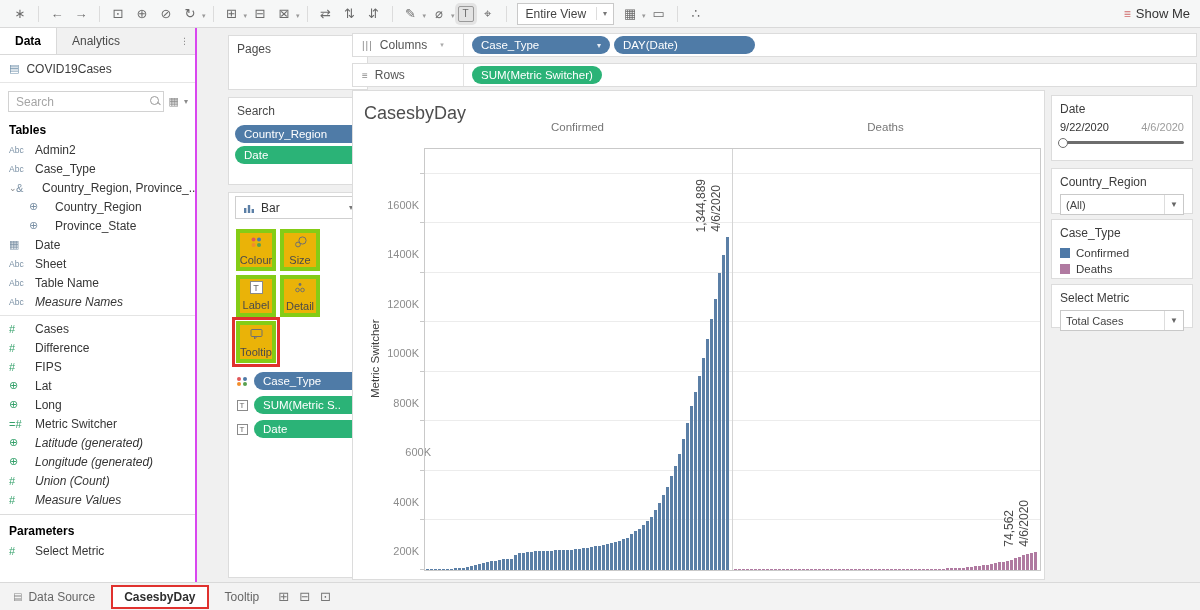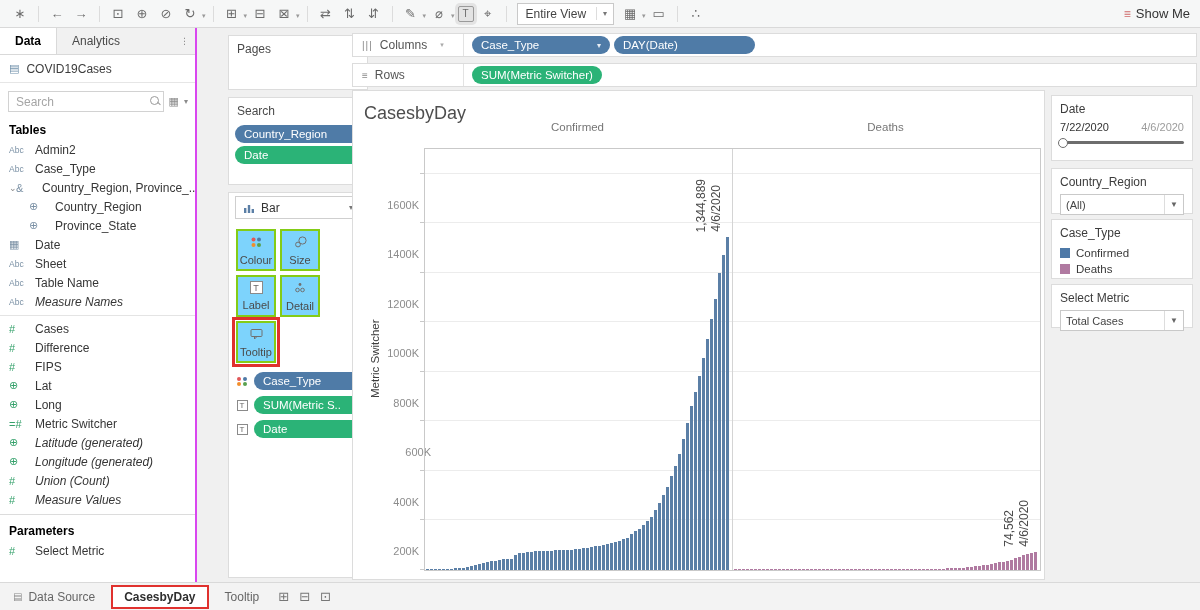--- a/index.html
+++ b/index.html
@@ -54,21 +54,21 @@
   
   .card{position:absolute;left:205px;width:140px;background:#fff;border:1px solid #dcdcdc;box-sizing:border-box;margin-left:23px;}
   .card-title{padding:6px 8px 4px 8px;color:#4a4a4a;}
   .pill{height:18px;border-radius:9px;display:flex;align-items:center;padding:0 9px;color:#fff;font-size:11.5px;margin:3px 6px;white-space:nowrap;overflow:hidden;}
   .pill.blue{background:#4f7ba7;}
   .pill.green{background:#2bb377;}
   .pill .pill-caret{margin-left:auto;font-size:8px;color:#e8eef5;}
   .marks-type{margin:3px 6px;height:21px;border:1px solid #cfcfcf;background:#fff;display:flex;align-items:center;gap:6px;padding:0 7px;color:#333;}
   .marks-type .mt-caret{margin-left:auto;color:#777;font-size:8px;}
   .marks-grid{display:flex;flex-wrap:wrap;gap:4px;padding:7px 7px 2px 7px;}
-  .mk-btn{width:40px;height:42px;border:2px solid #84cc16;background:#7dd3fc;display:flex;flex-direction:column;align-items:center;justify-content:center;gap:5px;font-size:11px;color:#4a4a4a;box-sizing:border-box;}
+  .mk-btn{width:40px;height:42px;border:4px solid #84cc16;background:#eab308;display:flex;flex-direction:column;align-items:center;justify-content:center;gap:5px;font-size:11px;color:#4a4a4a;box-sizing:border-box;}
   .mk-btn.hl{outline:3px solid #e0312e;outline-offset:1px;}
   .ticon{display:inline-flex;align-items:center;justify-content:center;width:11px;height:11px;border:1px solid #8a8a8a;font-size:8px;color:#666;background:#fff;box-sizing:border-box;}
   .marks-pills{padding:4px 4px 0 6px;}
   .mp-row{display:flex;align-items:center;gap:3px;}
   .mp-icon{width:14px;flex:0 0 14px;display:flex;justify-content:center;}
   .mp-row .pill{flex:1;margin:3px 2px;}
   .mp-dots{display:grid;grid-template-columns:5px 5px;grid-gap:1px;}
   .mp-dots span{width:4px;height:4px;border-radius:50%;}
 
   
@@ -614,21 +614,21 @@
         <div class="anno" style="right: 9px; bottom: 23.4651px;">
           <span>74,562</span>
           <span>4/6/2020</span>
         </div>
       </div>
   </div>
 
   <div class="rp-card" style="top:95px;height:66px;">
     <div class="rp-title">Date</div>
     <div class="range-row">
-      <span class="range-start">7/22/2020</span>
+      <span class="range-start">9/22/2020</span>
       <span class="range-end">4/6/2020</span>
     </div>
     <div class="slider">
       <span class="slider-handle"></span>
     </div>
   </div>
   <div class="rp-card" style="top:168px;height:46px;">
     <div class="rp-title">Country_Region</div>
     <div class="dropdown">
       <span>(All)</span>

